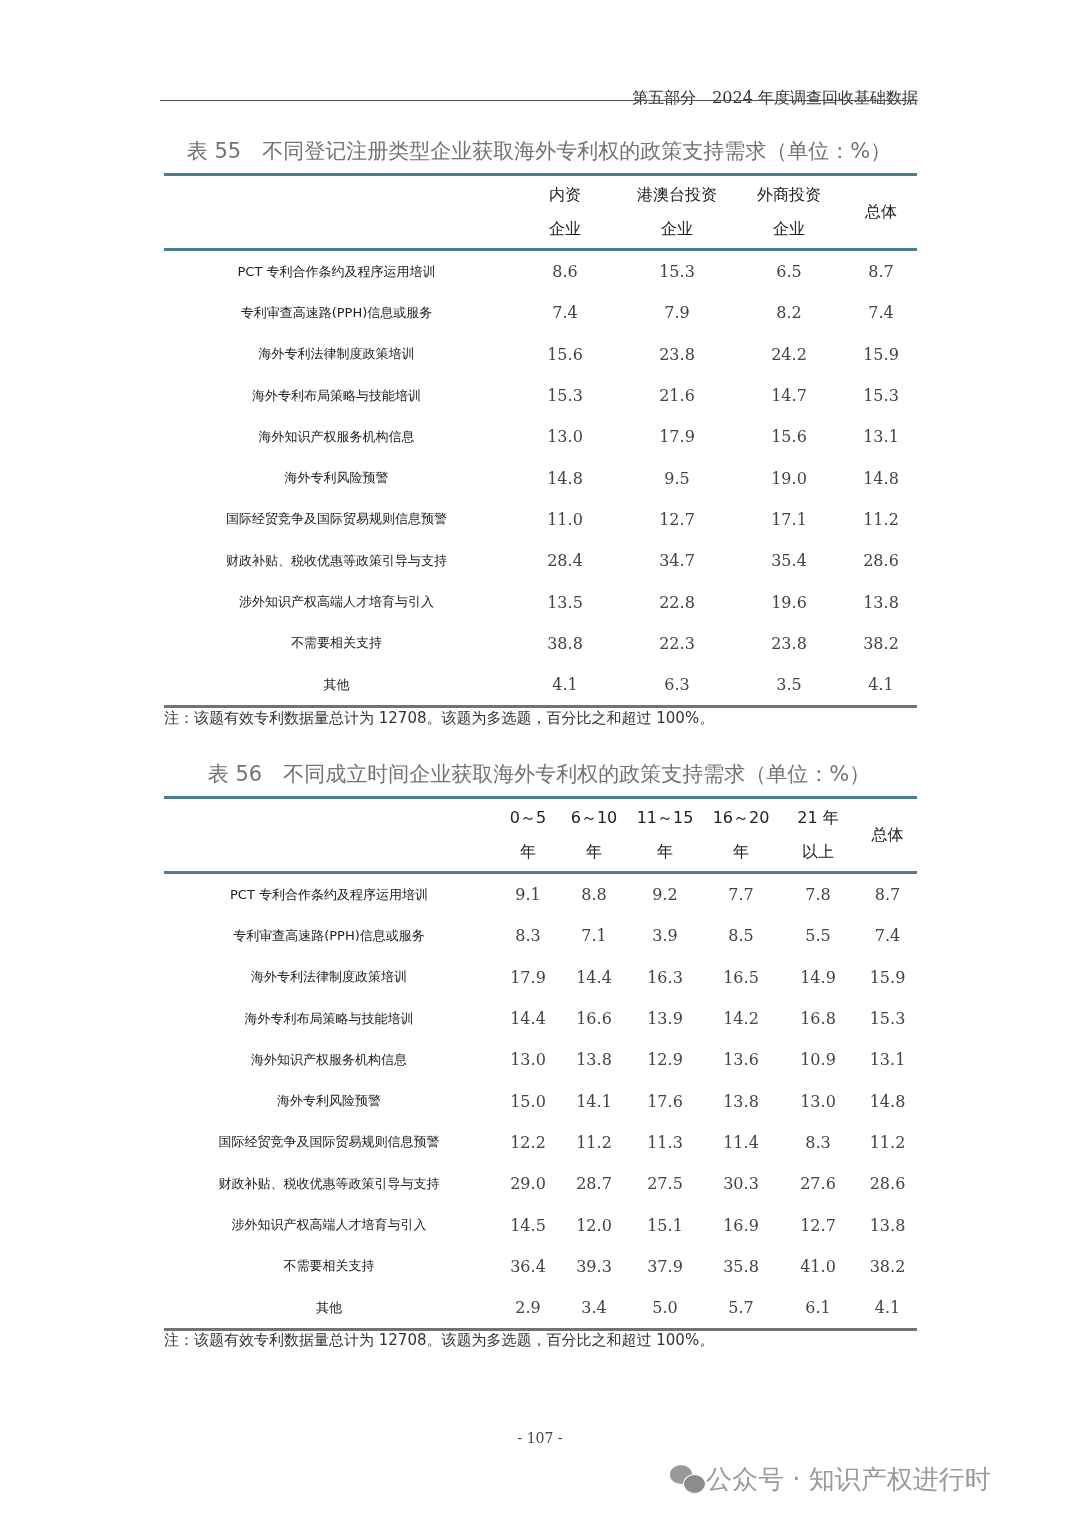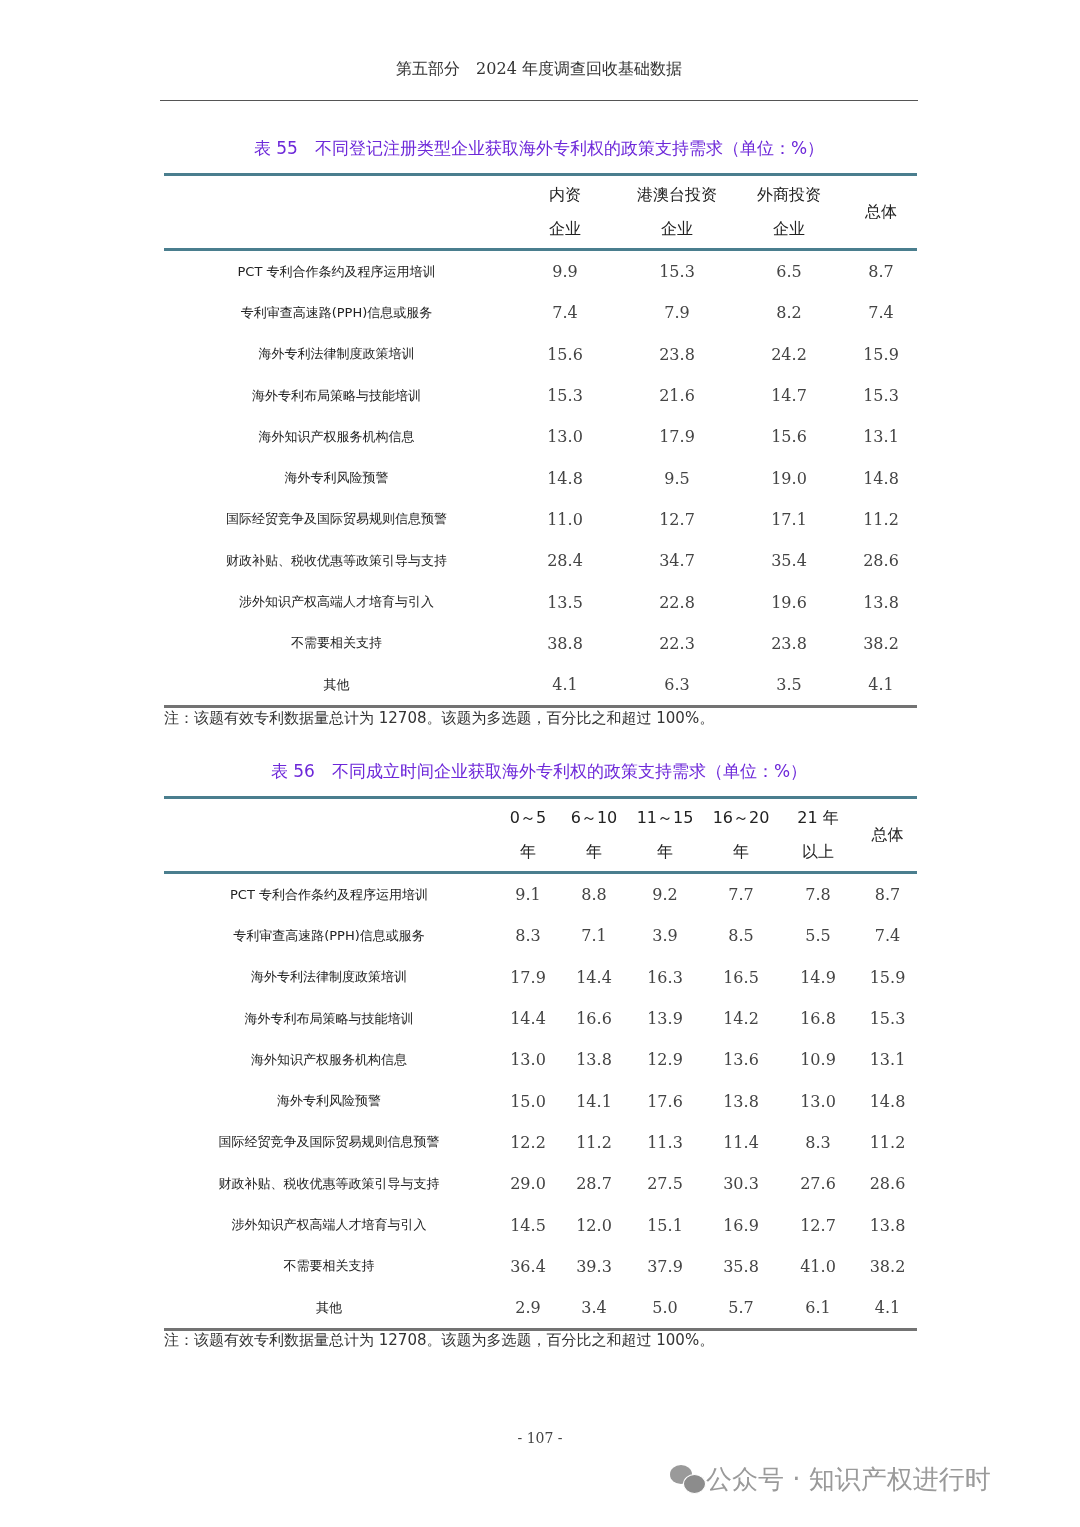--- a/index.html
+++ b/index.html
@@ -1,23 +1,23 @@
 <!DOCTYPE html>
 <html><head>
 <meta charset="utf-8">
 <style>
   html, body { margin: 0; padding: 0; background: #ffffff; }
   body { width: 1080px; height: 1527px; position: relative; overflow: hidden;
          font-family: "DejaVu Serif", "Liberation Serif", serif; color: #222; }
-  .header { position: absolute; left: 160px; top: 59px; width: 758px; text-align: center;
+  .header { position: absolute; left: 160px; top: 88px; width: 758px; text-align: right;
             font-size: 16px; color: #333; }
   .header-rule { position: absolute; left: 160px; top: 100px; width: 758px; height: 0;
                  border-top: 1px solid #555; }
   .caption { position: absolute; left: 160px; width: 758px; text-align: center;
-             font-family: "DejaVu Sans", "Liberation Sans", sans-serif; font-size: 17px; color: #6d28d9; }
+             font-family: "DejaVu Sans", "Liberation Sans", sans-serif; font-size: 21px; color: #737373; }
   table { position: absolute; left: 164px; width: 753px; border-collapse: collapse; }
   table thead tr { border-top: 3px solid #4a7e8e; border-bottom: 3px solid #4a7e8e; }
   table tbody tr:last-child { border-bottom: 3px solid #737373; }
   th { font-family: "DejaVu Sans", "Liberation Sans", sans-serif; font-weight: normal;
        font-size: 16px; line-height: 34px; text-align: center; padding: 2px 0; color: #222; }
   td { font-size: 16px; text-align: center; height: 41.3px; padding: 0; color: #444; }
   td.label { font-family: "DejaVu Sans", "Liberation Sans", sans-serif; color: #222; font-size: 13px; }
   .note { position: absolute; left: 164px; font-size: 15px; color: #333;
           font-family: "DejaVu Sans", "Liberation Sans", sans-serif; }
   .page-number { position: absolute; left: 0; width: 1080px; top: 1430px; text-align: center;
@@ -59,21 +59,21 @@
           <div>企业</div>
         </th>
       <th>
           <div>总体</div>
         </th>
     </tr>
   </thead>
   <tbody id="t55-body">
       <tr>
         <td class="label">PCT 专利合作条约及程序运用培训</td>
-        <td>9.9</td>
+        <td>8.6</td>
         <td>15.3</td>
         <td>6.5</td>
         <td>8.7</td>
       </tr>
       <tr>
         <td class="label">专利审查高速路(PPH)信息或服务</td>
         <td>7.4</td>
         <td>7.9</td>
         <td>8.2</td>
         <td>7.4</td>

